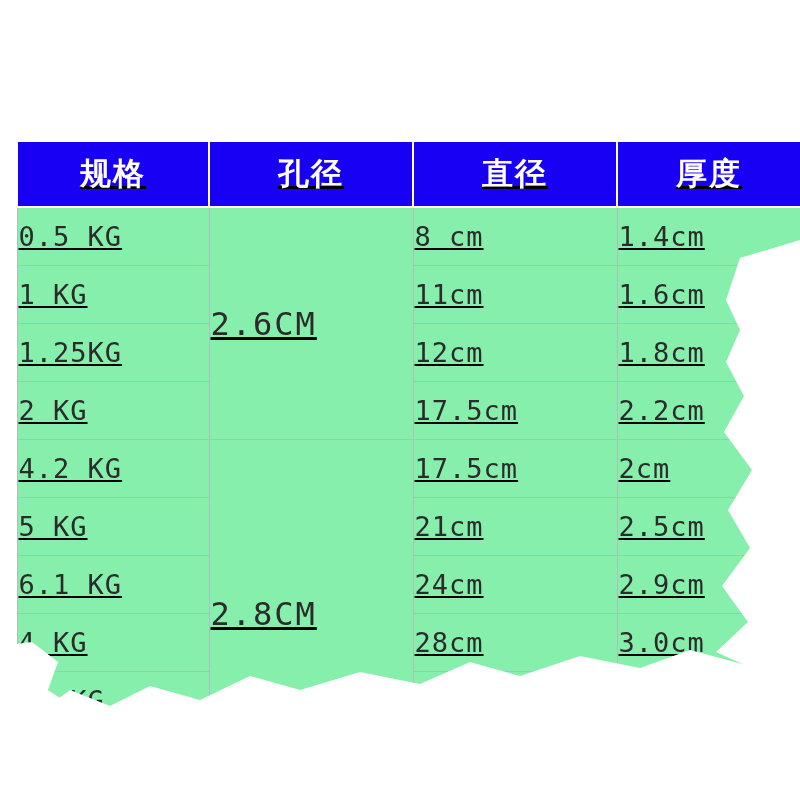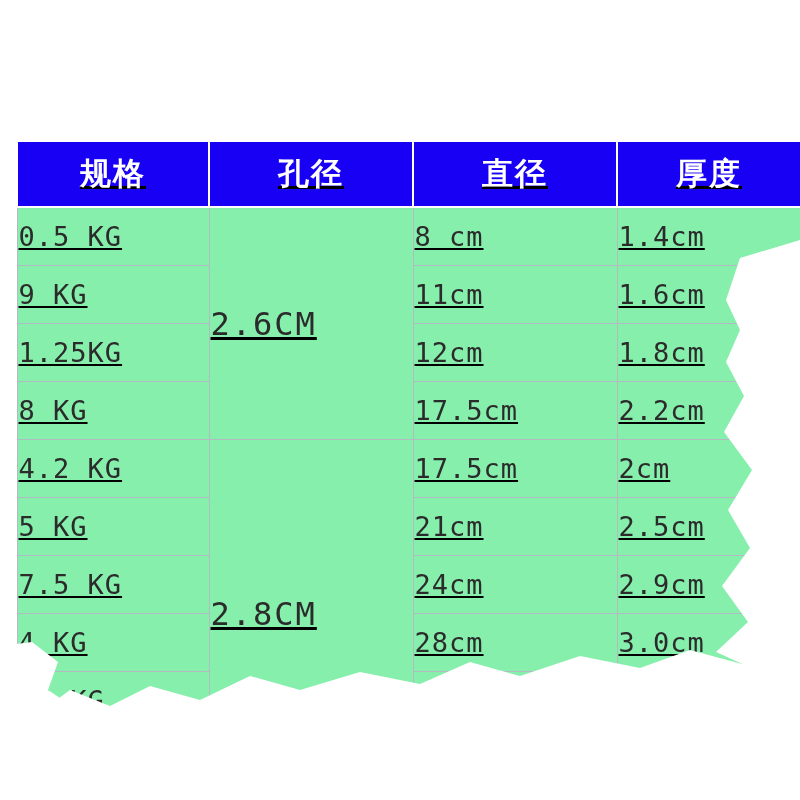--- a/index.html
+++ b/index.html
@@ -93,47 +93,47 @@
       </tr>
     </thead>
     <tbody>
       <tr>
         <td>0.5 KG</td>
         <td class="bore-cell" rowspan="4">2.6CM</td>
         <td>8 cm</td>
         <td>1.4cm</td>
       </tr>
       <tr>
-        <td>9   KG</td>
+        <td>1   KG</td>
         <td>11cm</td>
         <td>1.6cm</td>
       </tr>
       <tr>
         <td>1.25KG</td>
         <td>12cm</td>
         <td>1.8cm</td>
       </tr>
       <tr>
-        <td>8   KG</td>
+        <td>2   KG</td>
         <td>17.5cm</td>
         <td>2.2cm</td>
       </tr>
       <tr>
         <td>4.2 KG</td>
         <td class="bore-cell" rowspan="6">2.8CM</td>
         <td>17.5cm</td>
         <td>2cm</td>
       </tr>
       <tr>
         <td>5   KG</td>
         <td>21cm</td>
         <td>2.5cm</td>
       </tr>
       <tr>
-        <td>7.5 KG</td>
+        <td>6.1 KG</td>
         <td>24cm</td>
         <td>2.9cm</td>
       </tr>
       <tr>
         <td>4  KG</td>
         <td>28cm</td>
         <td>3.0cm</td>
       </tr>
       <tr>
         <td>15  KG</td>

